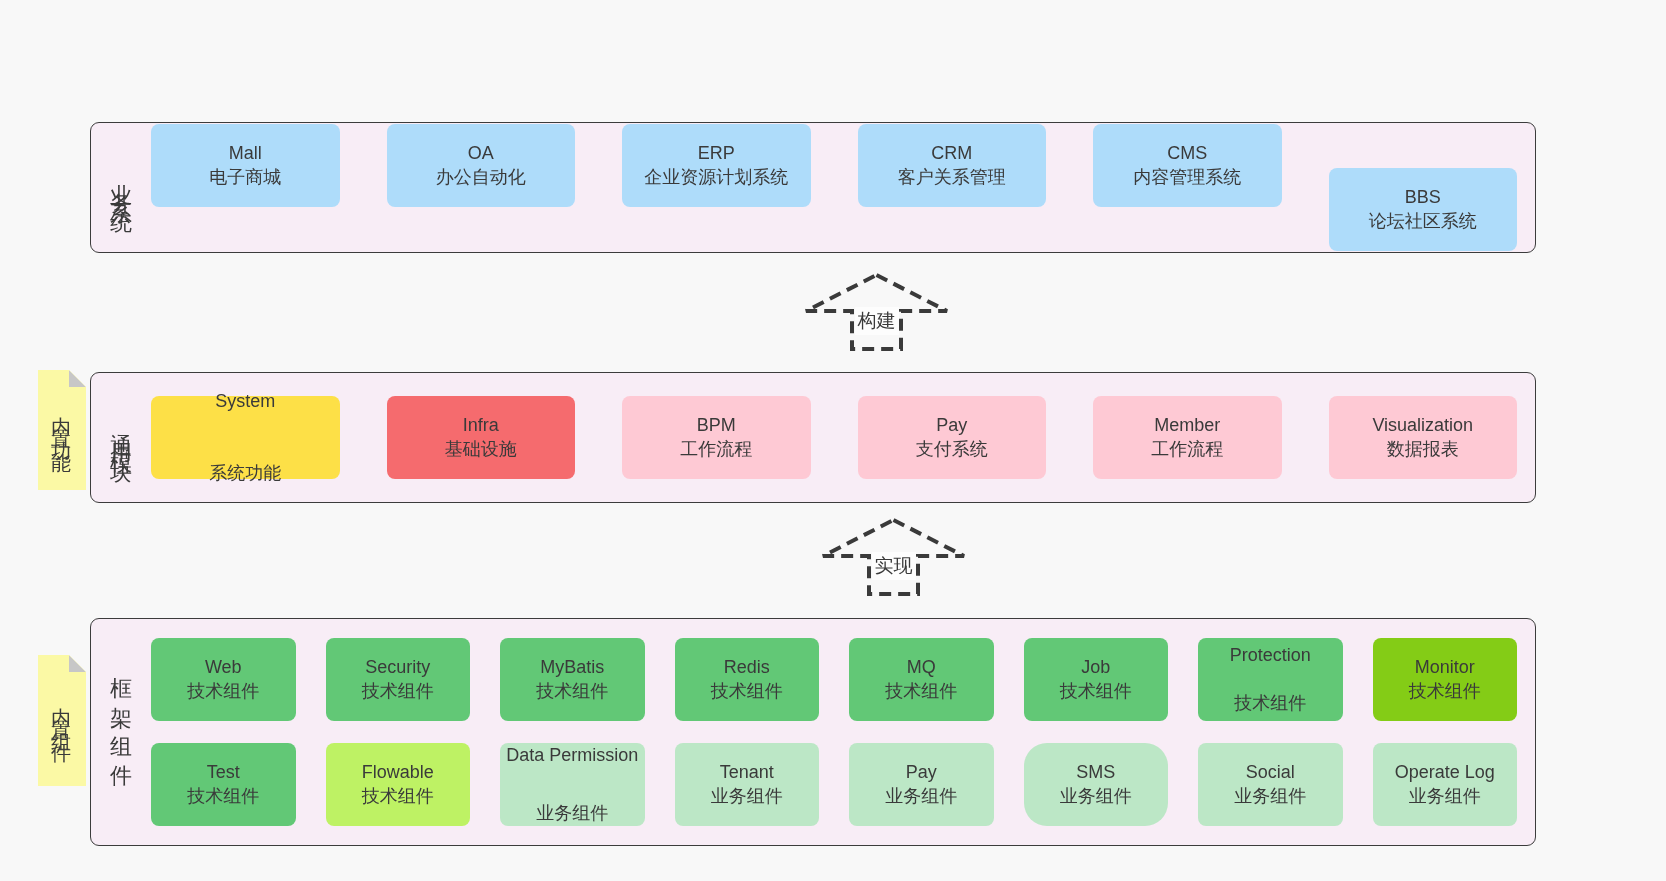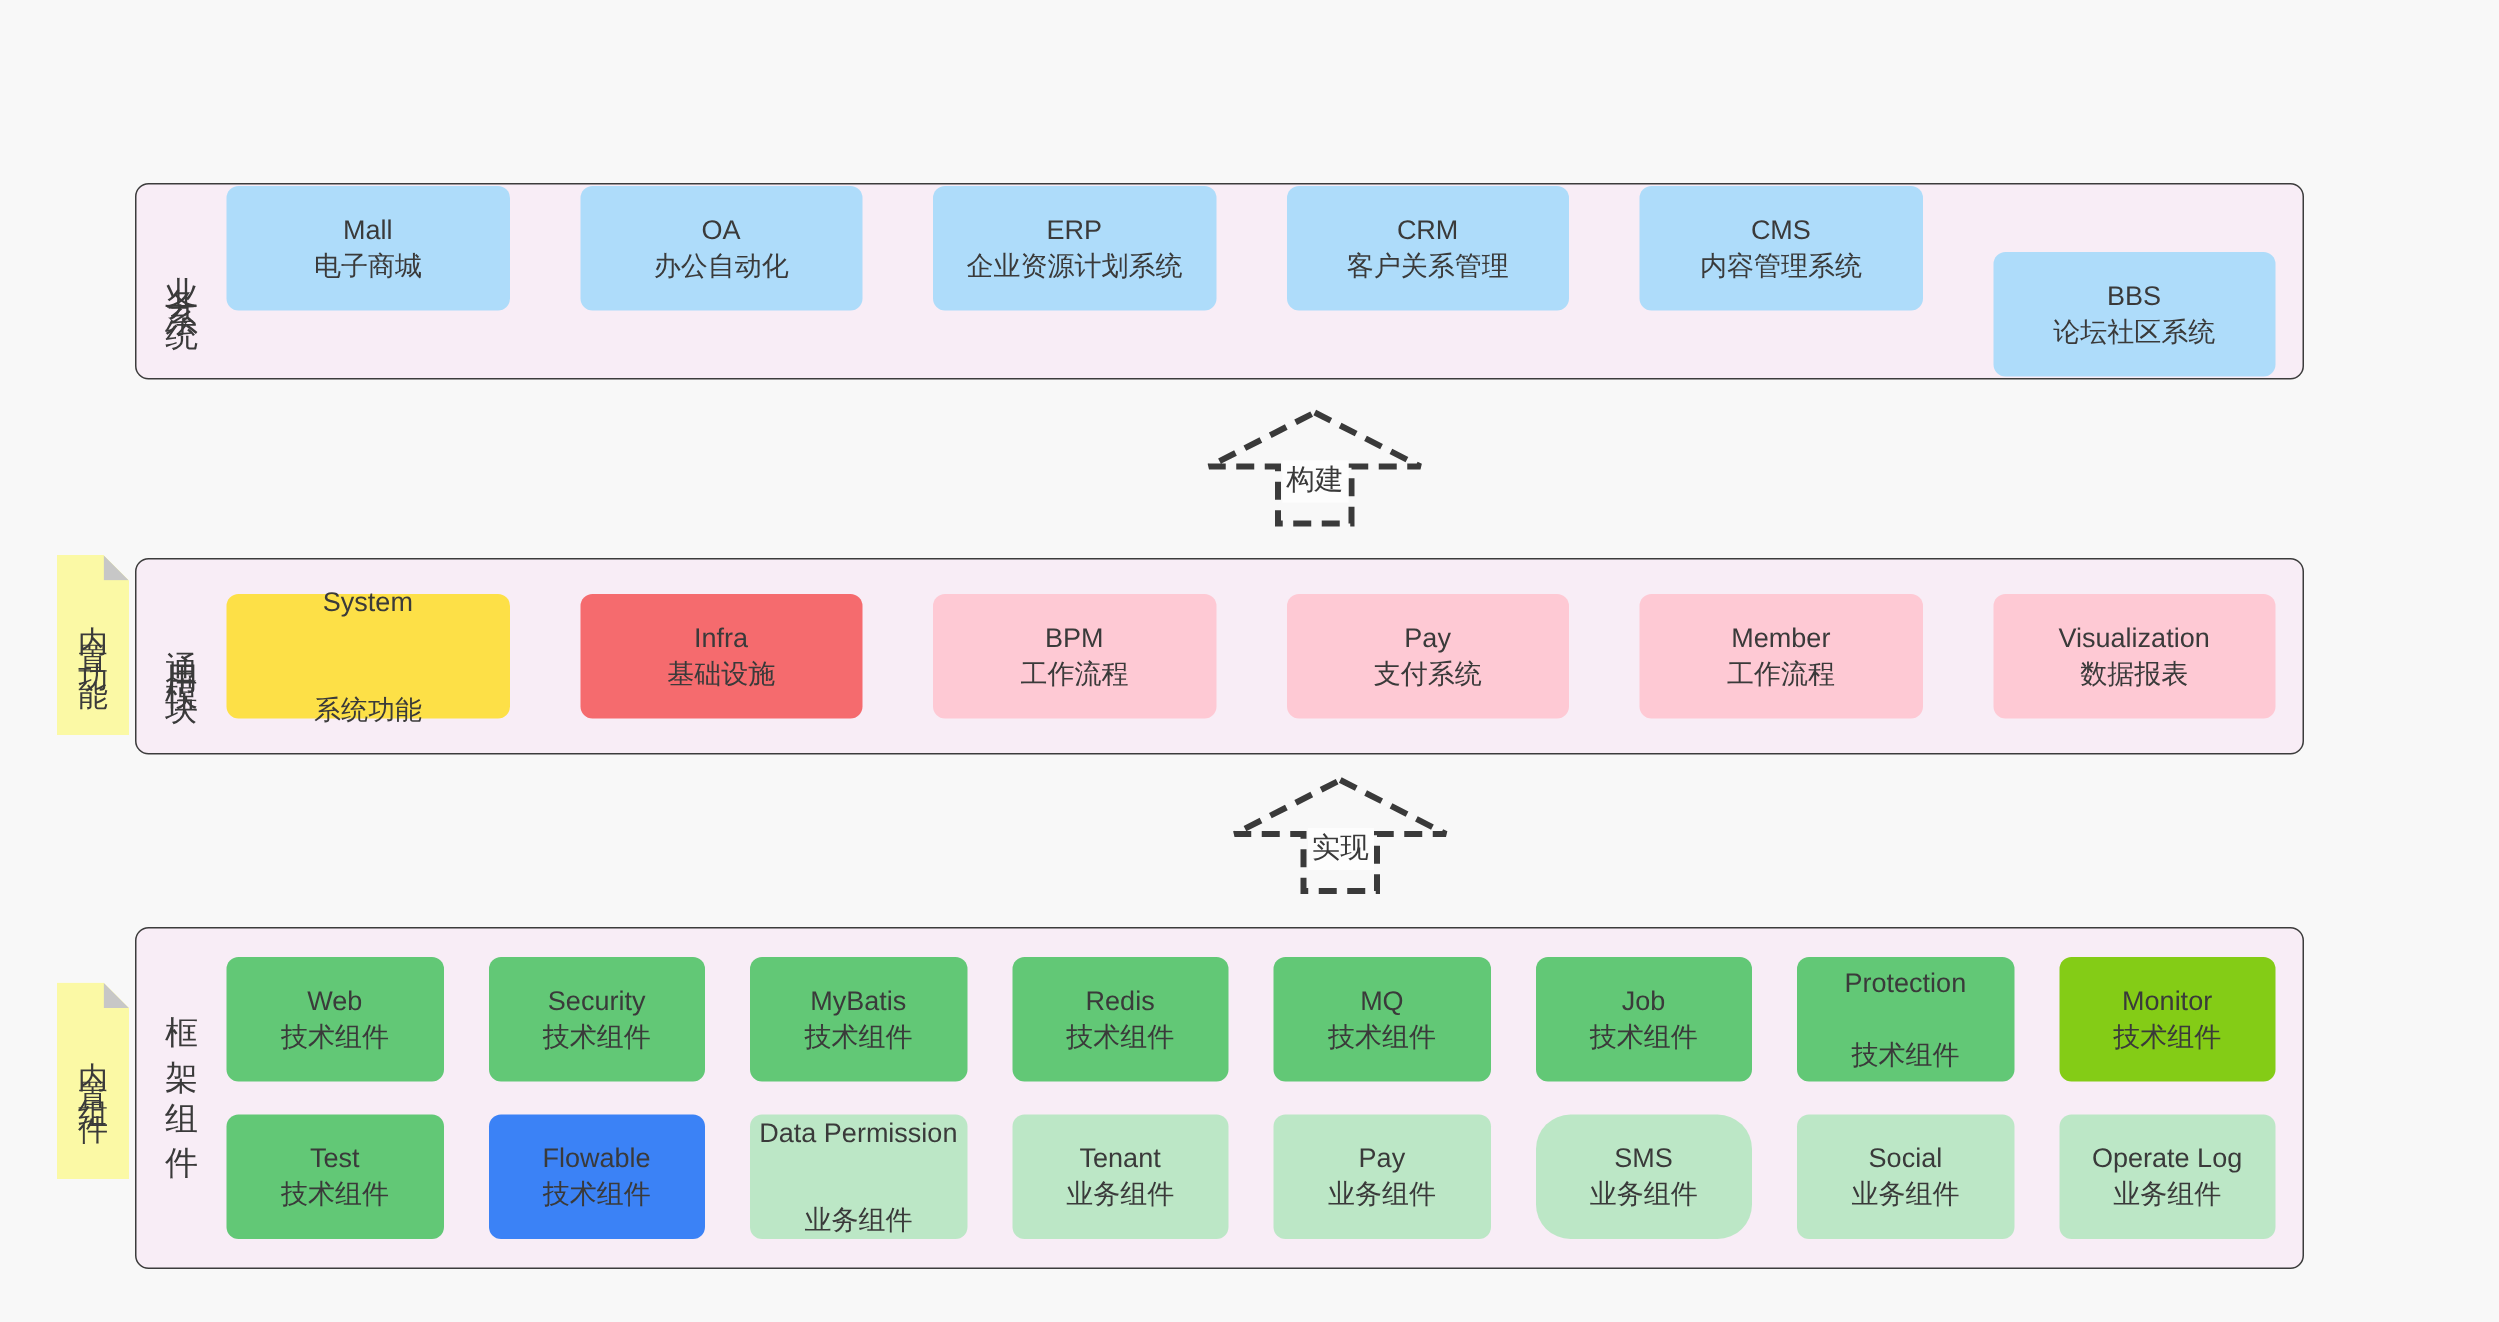--- a/index.html
+++ b/index.html
@@ -194,21 +194,21 @@
         <div class="node" style="background: #84cc16;">
           <div class="node-title">Monitor</div>
           <div class="node-sub">技术组件</div>
         </div>
       </div>
       <div class="node-row">
         <div class="node" style="background: rgb(98, 200, 118);">
           <div class="node-title">Test</div>
           <div class="node-sub">技术组件</div>
         </div>
-        <div class="node" style="background: #3b82f6;">
+        <div class="node" style="background: #bef264;">
           <div class="node-title">Flowable</div>
           <div class="node-sub">技术组件</div>
         </div>
         <div class="node" style="background: rgb(188, 231, 198); gap: 34px;">
           <div class="node-title">Data Permission</div>
           <div class="node-sub">业务组件</div>
         </div>
         <div class="node" style="background: rgb(188, 231, 198);">
           <div class="node-title">Tenant</div>
           <div class="node-sub">业务组件</div>

